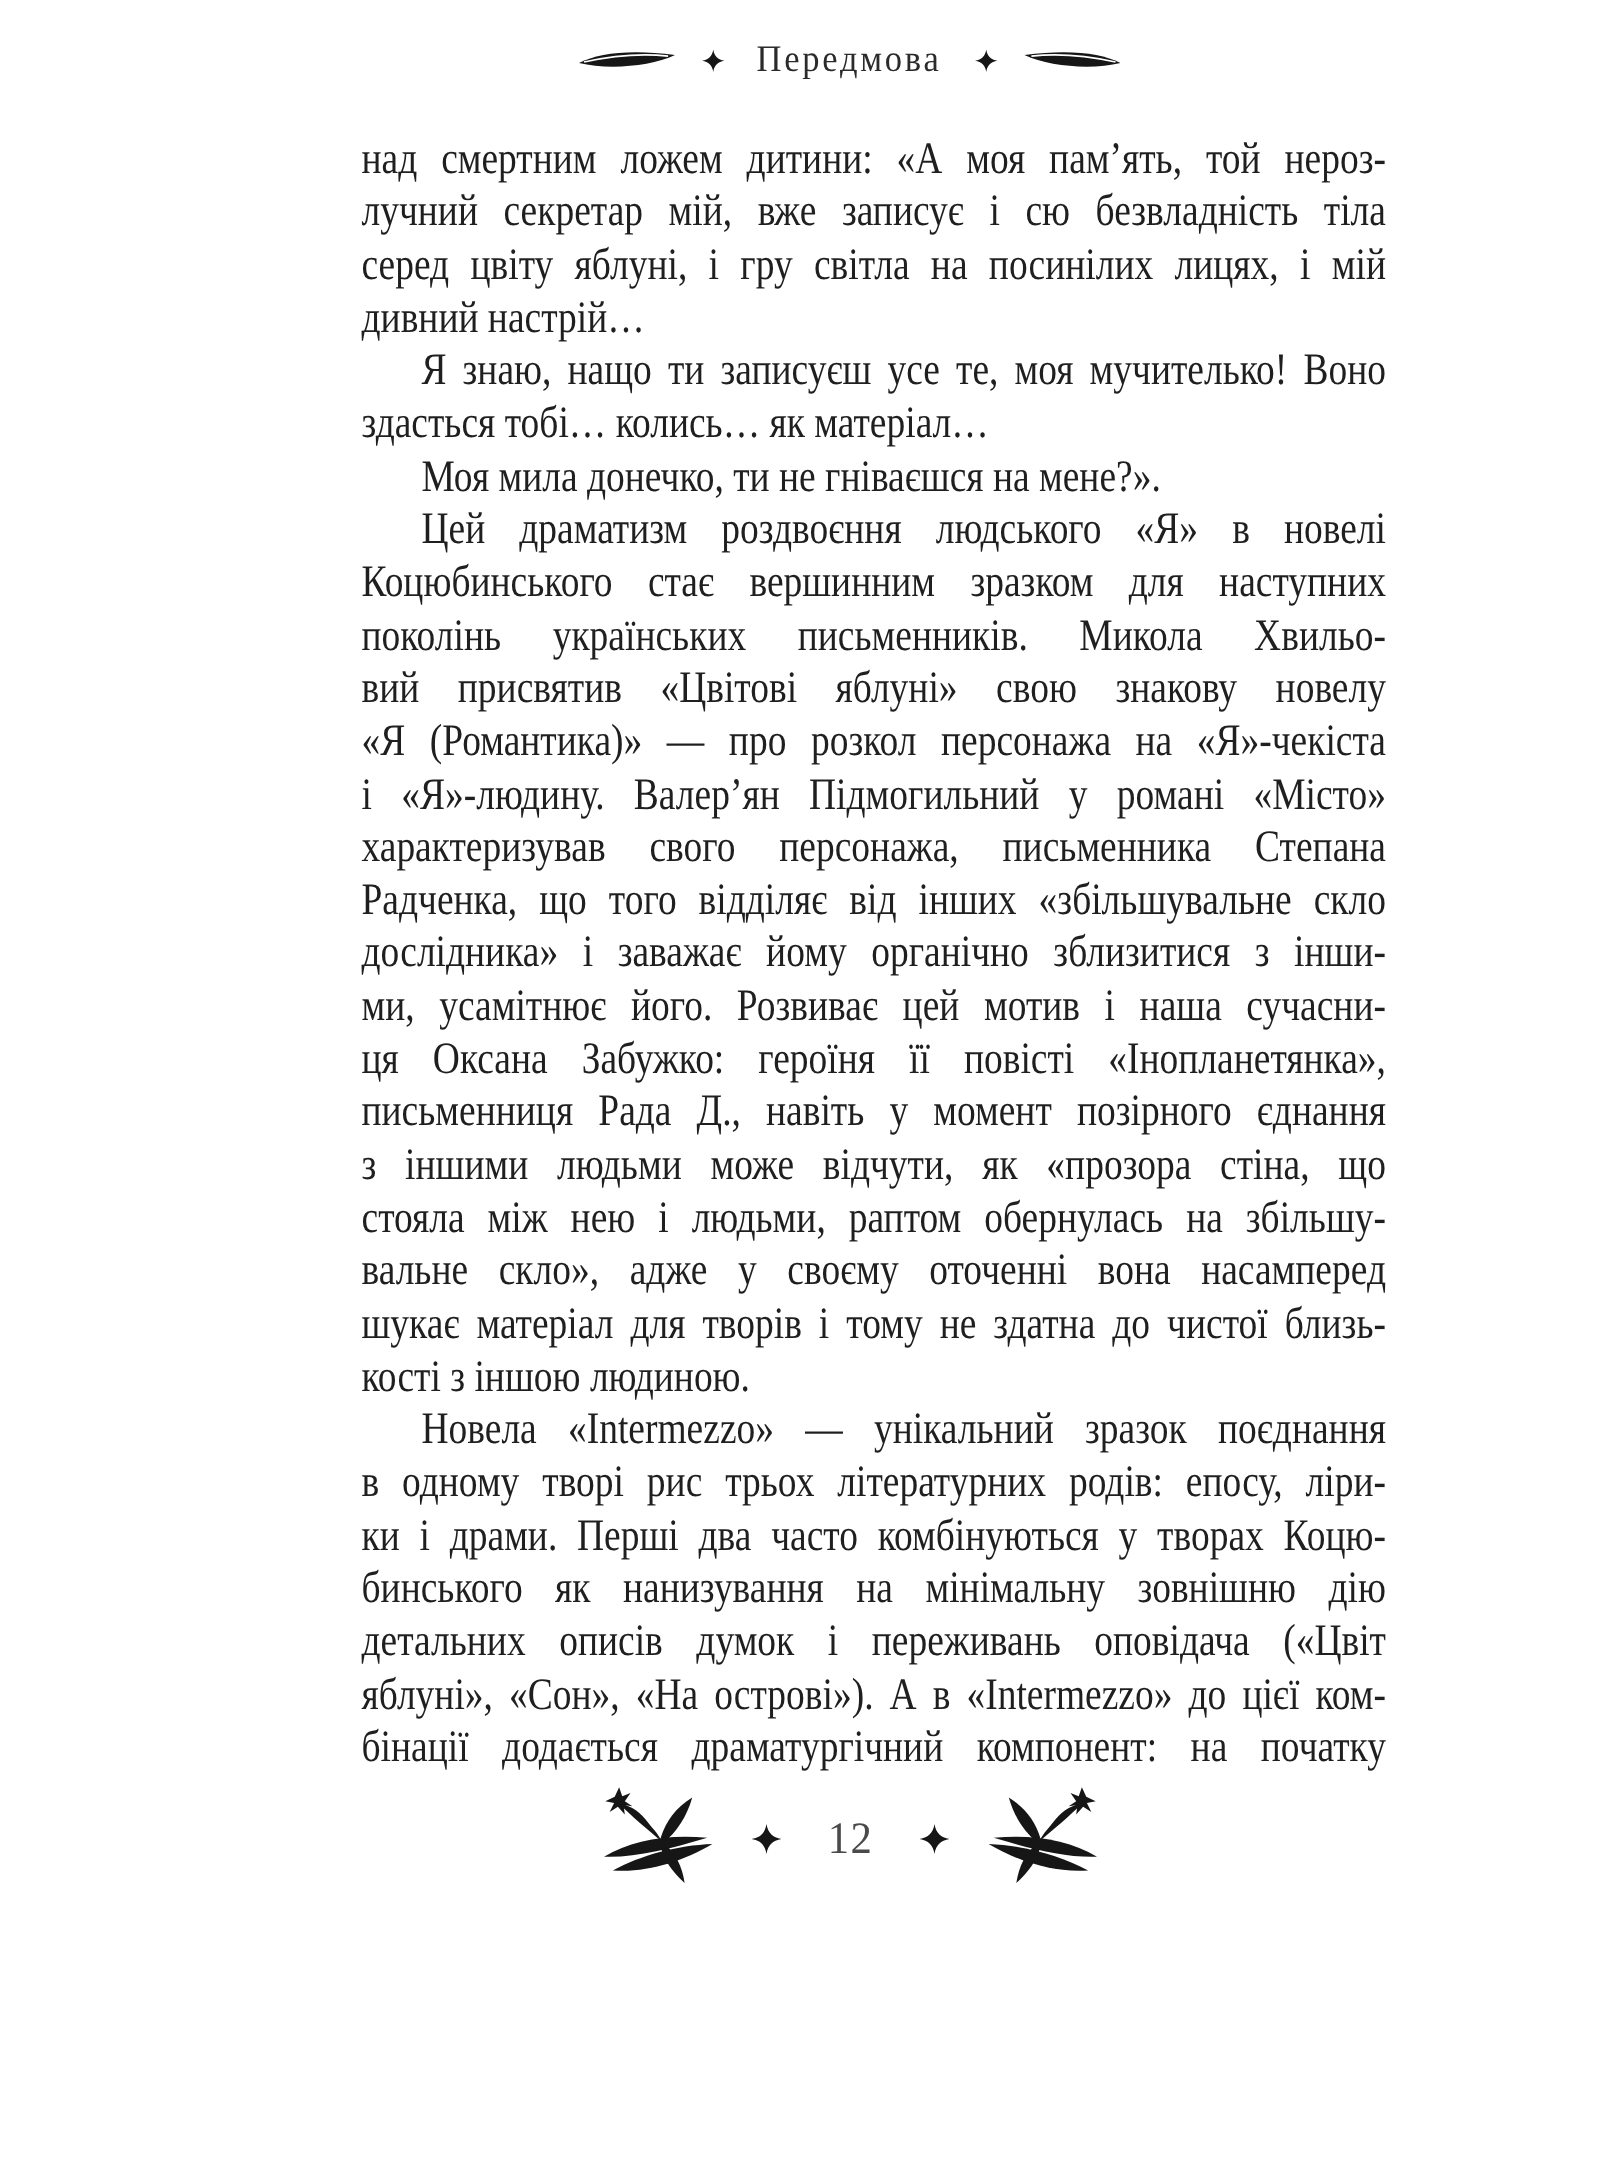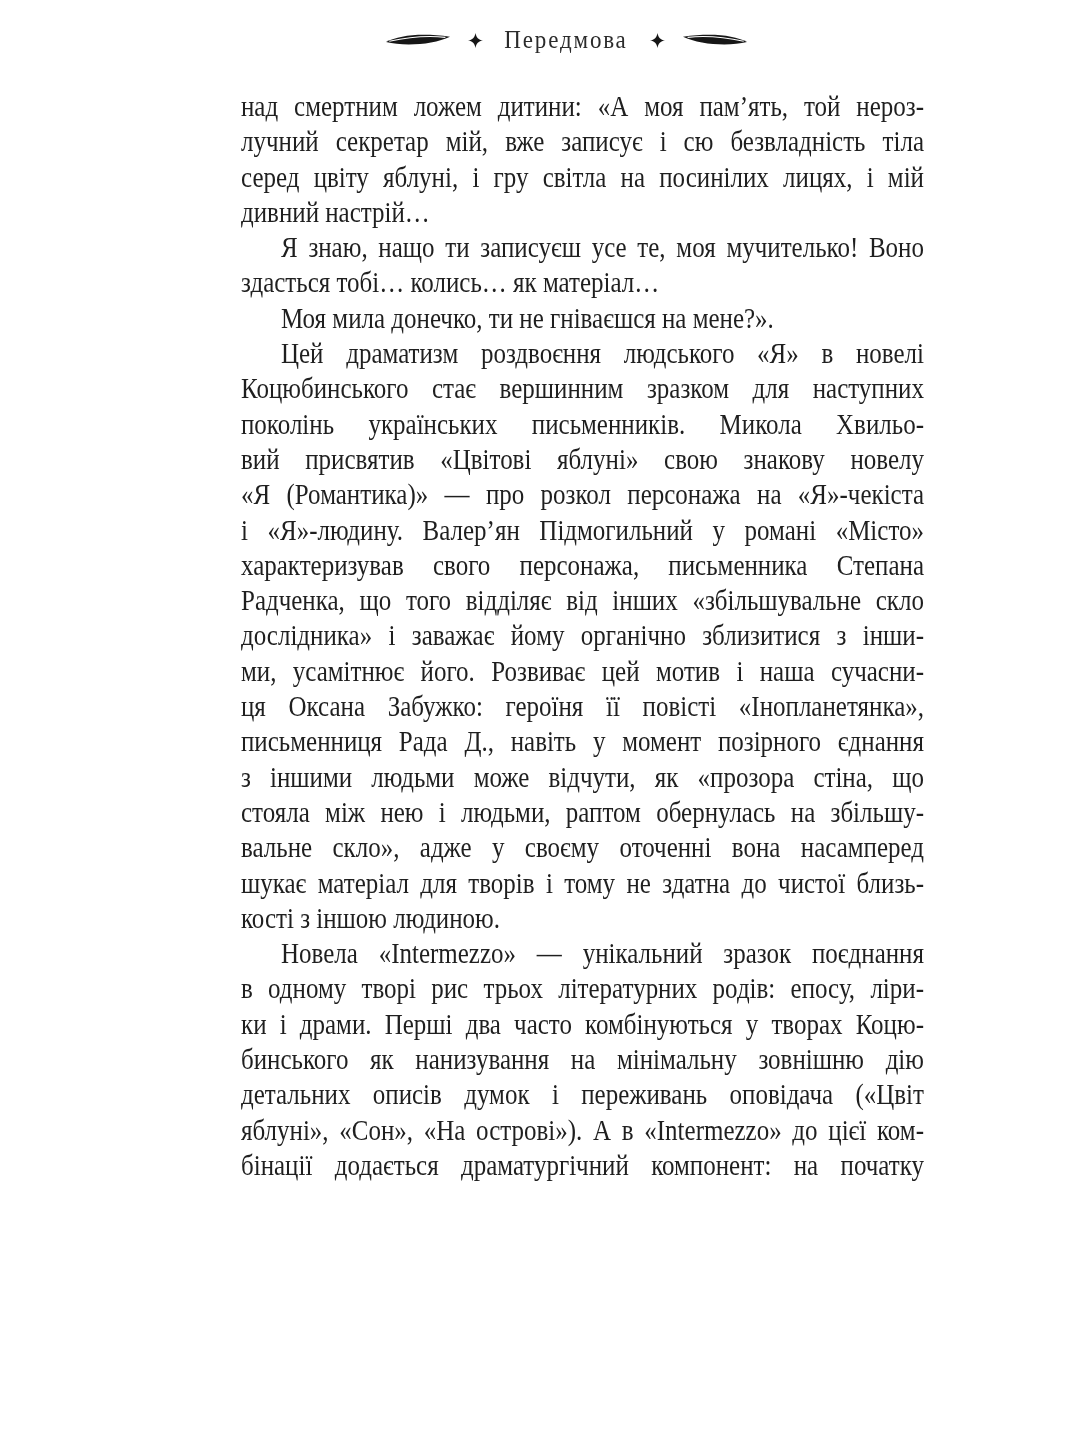--- a/index.html
+++ b/index.html
@@ -136,14 +136,29 @@
       <div class="line">кості з іншою людиною.</div>
       <div class="line j indent">Новела «Intermezzo» — унікальний зразок поєднання</div>
       <div class="line j">в одному творі рис трьох літературних родів: епосу, ліри-</div>
       <div class="line j">ки і драми. Перші два часто комбінуються у творах Коцю-</div>
       <div class="line j">бинського як нанизування на мінімальну зовнішню дію</div>
       <div class="line j">детальних описів думок і переживань оповідача («Цвіт</div>
       <div class="line j">яблуні», «Сон», «На острові»). А в «Intermezzo» до цієї ком-</div>
       <div class="line j">бінації додається драматургічний компонент: на початку</div>
     </div>
 
+  <div class="footer">
+    <svg class="bouquet-svg" viewBox="0 0 100 90">
+        <use href="#bouquet"></use>
+      </svg>
+    <svg class="diamond-svg" viewBox="0 0 24 24">
+        <use href="#diamond"></use>
+      </svg>
+    <span class="page-number">12</span>
+    <svg class="diamond-svg" viewBox="0 0 24 24">
+        <use href="#diamond"></use>
+      </svg>
+    <svg class="bouquet-svg flip" viewBox="0 0 100 90">
+        <use href="#bouquet"></use>
+      </svg>
+  </div>
 
 </div>
 
 </body></html>

